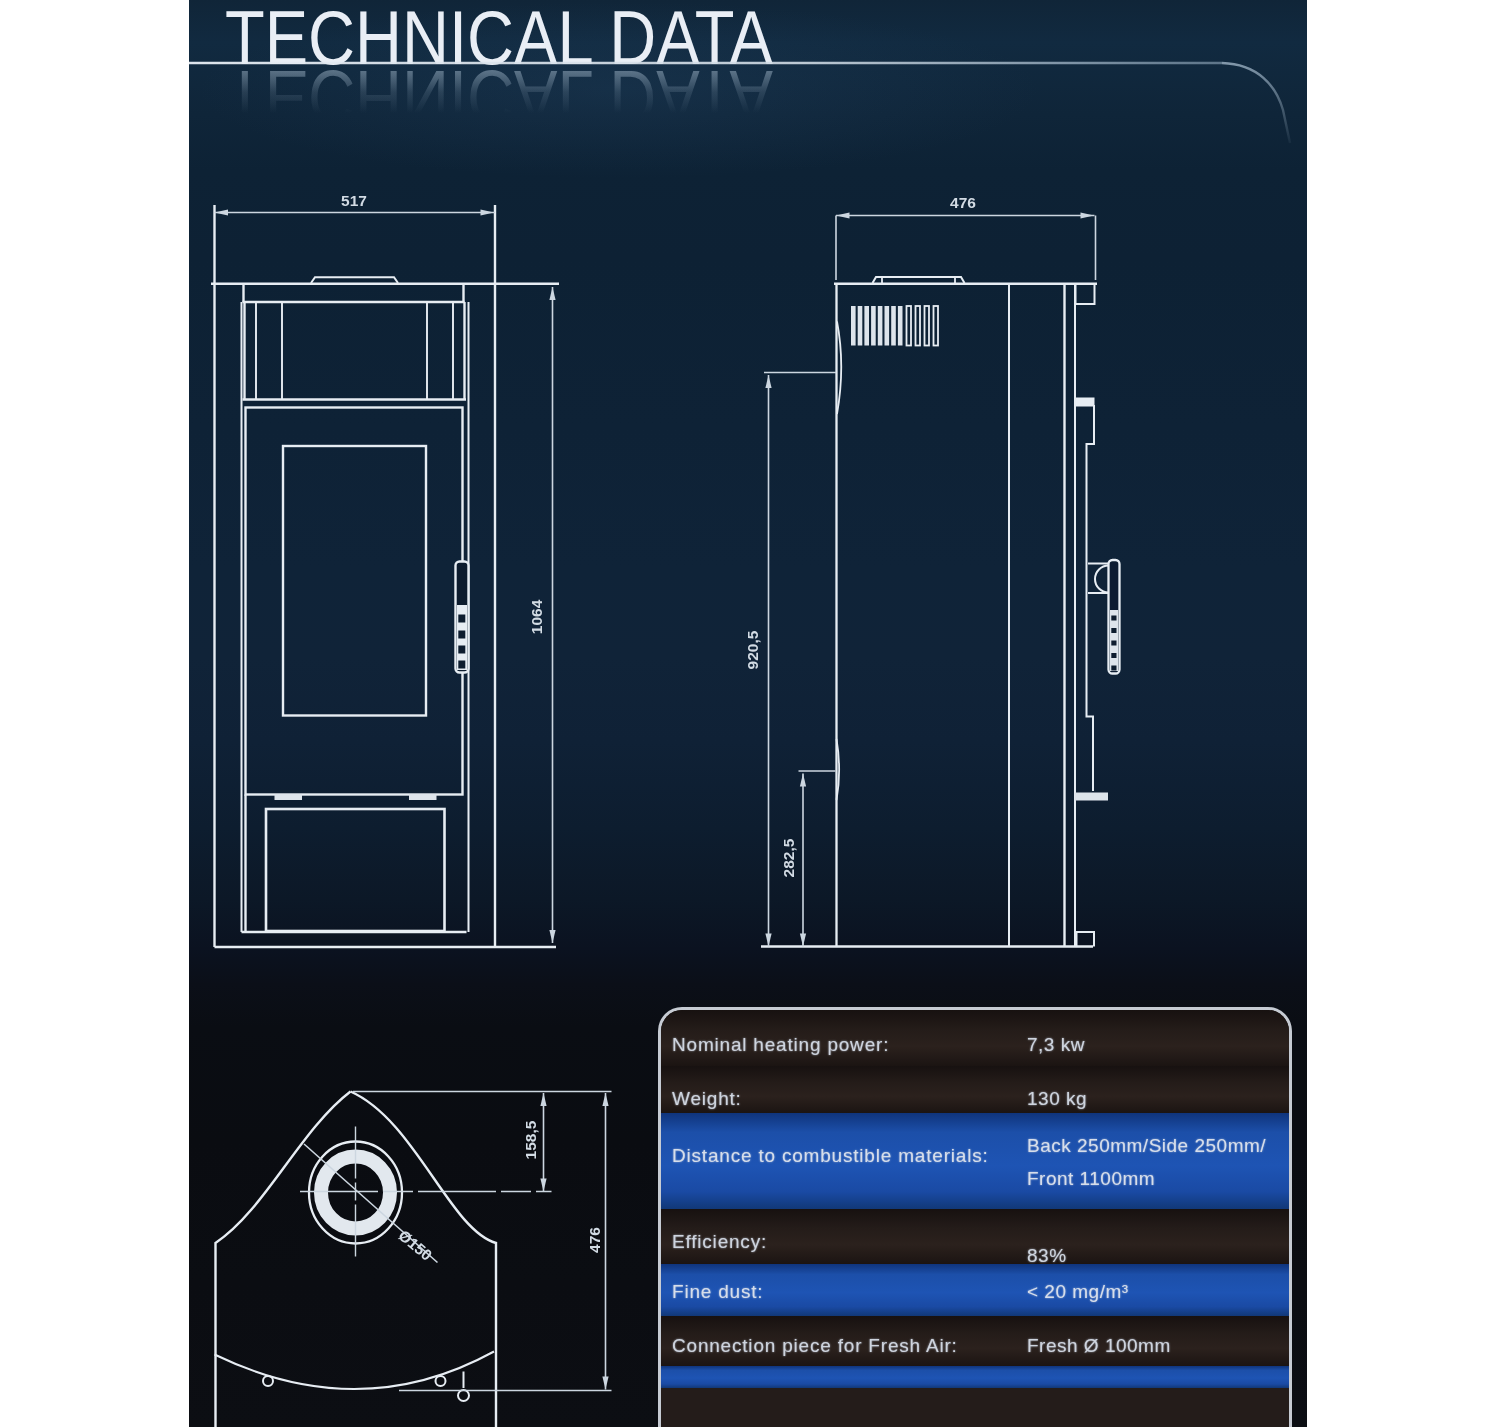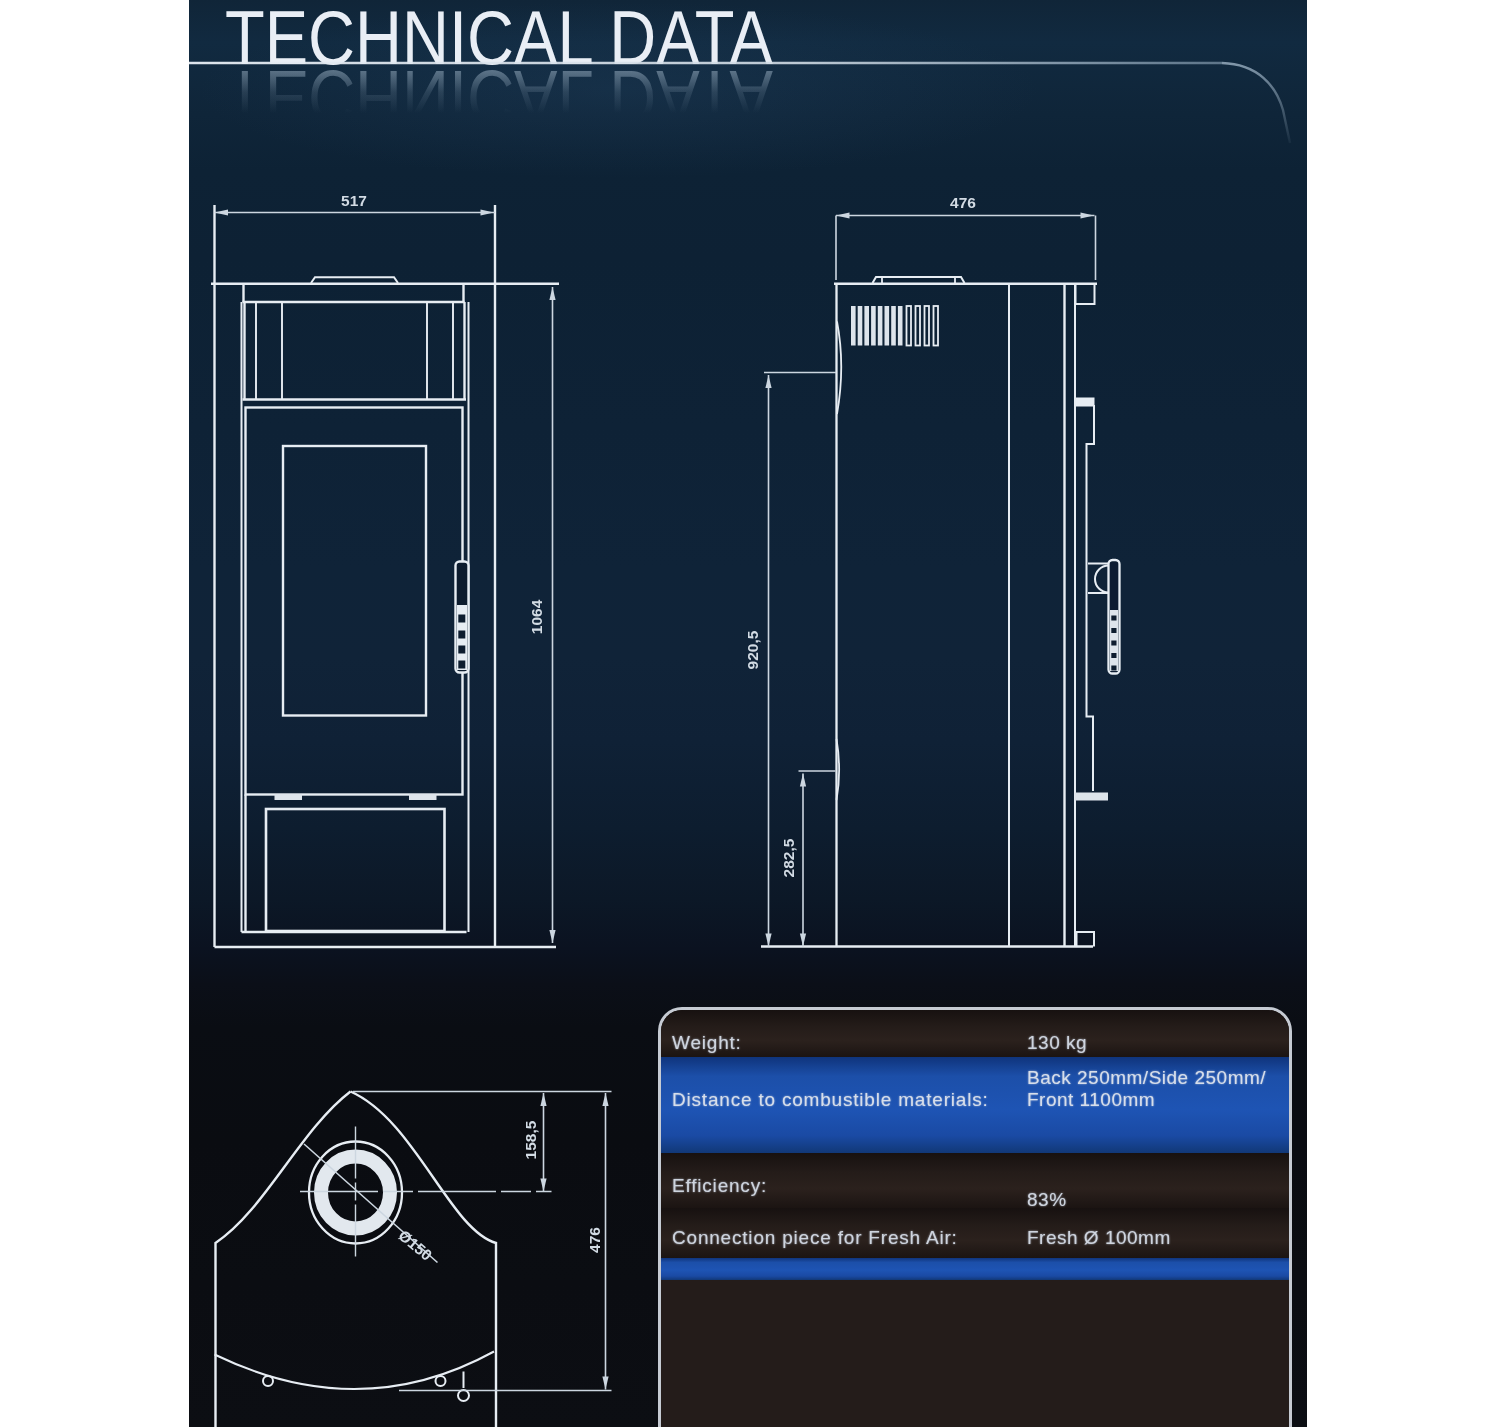--- a/index.html
+++ b/index.html
@@ -26,31 +26,39 @@
   .lab{left:11px;letter-spacing:0.8px;}
   .val{left:366px;letter-spacing:0.5px;}
   .blue .lab,.blue .val{color:#d7deea;}
 </style>
 </head>
 <body>
 <div id="stage"></div>
 <div id="glow"></div>
 
 <div id="panel">
+  <div class="row dark" style="height:55.5px">
+      <span class="lab" style="top:24px">Nominal heating power:</span>
+      <span class="val" style="top:24px">7,3 kw</span>
+    </div>
   <div class="row dark" style="height:47px">
       <span class="lab" style="top:22px">Weight:</span>
       <span class="val" style="top:22px">130 kg</span>
     </div>
   <div class="row blue" style="height:96px">
       <span class="lab" style="top:32px">Distance to combustible materials:</span>
-      <span class="val" style="top:10px;line-height:22px">Back 250mm/Side 250mm/<br>Front 1100mm</span>
+      <span class="val" style="top:16px;line-height:33px">Back 250mm/Side 250mm/<br>Front 1100mm</span>
     </div>
   <div class="row dark" style="height:55px">
       <span class="lab" style="top:22px">Efficiency:</span>
       <span class="val" style="top:36px">83%</span>
+    </div>
+  <div class="row blue" style="height:52px">
+      <span class="lab" style="top:17px">Fine dust:</span>
+      <span class="val" style="top:17px">&lt; 20 mg/m³</span>
     </div>
   <div class="row dark" style="height:50px">
       <span class="lab" style="top:19px">Connection piece for Fresh Air:</span>
       <span class="val" style="top:19px">Fresh Ø 100mm</span>
     </div>
   <div class="row blue" style="height:22px"></div>
 </div>
 
 <svg width="1500" height="1427" viewBox="0 0 1500 1427">
   <defs>

